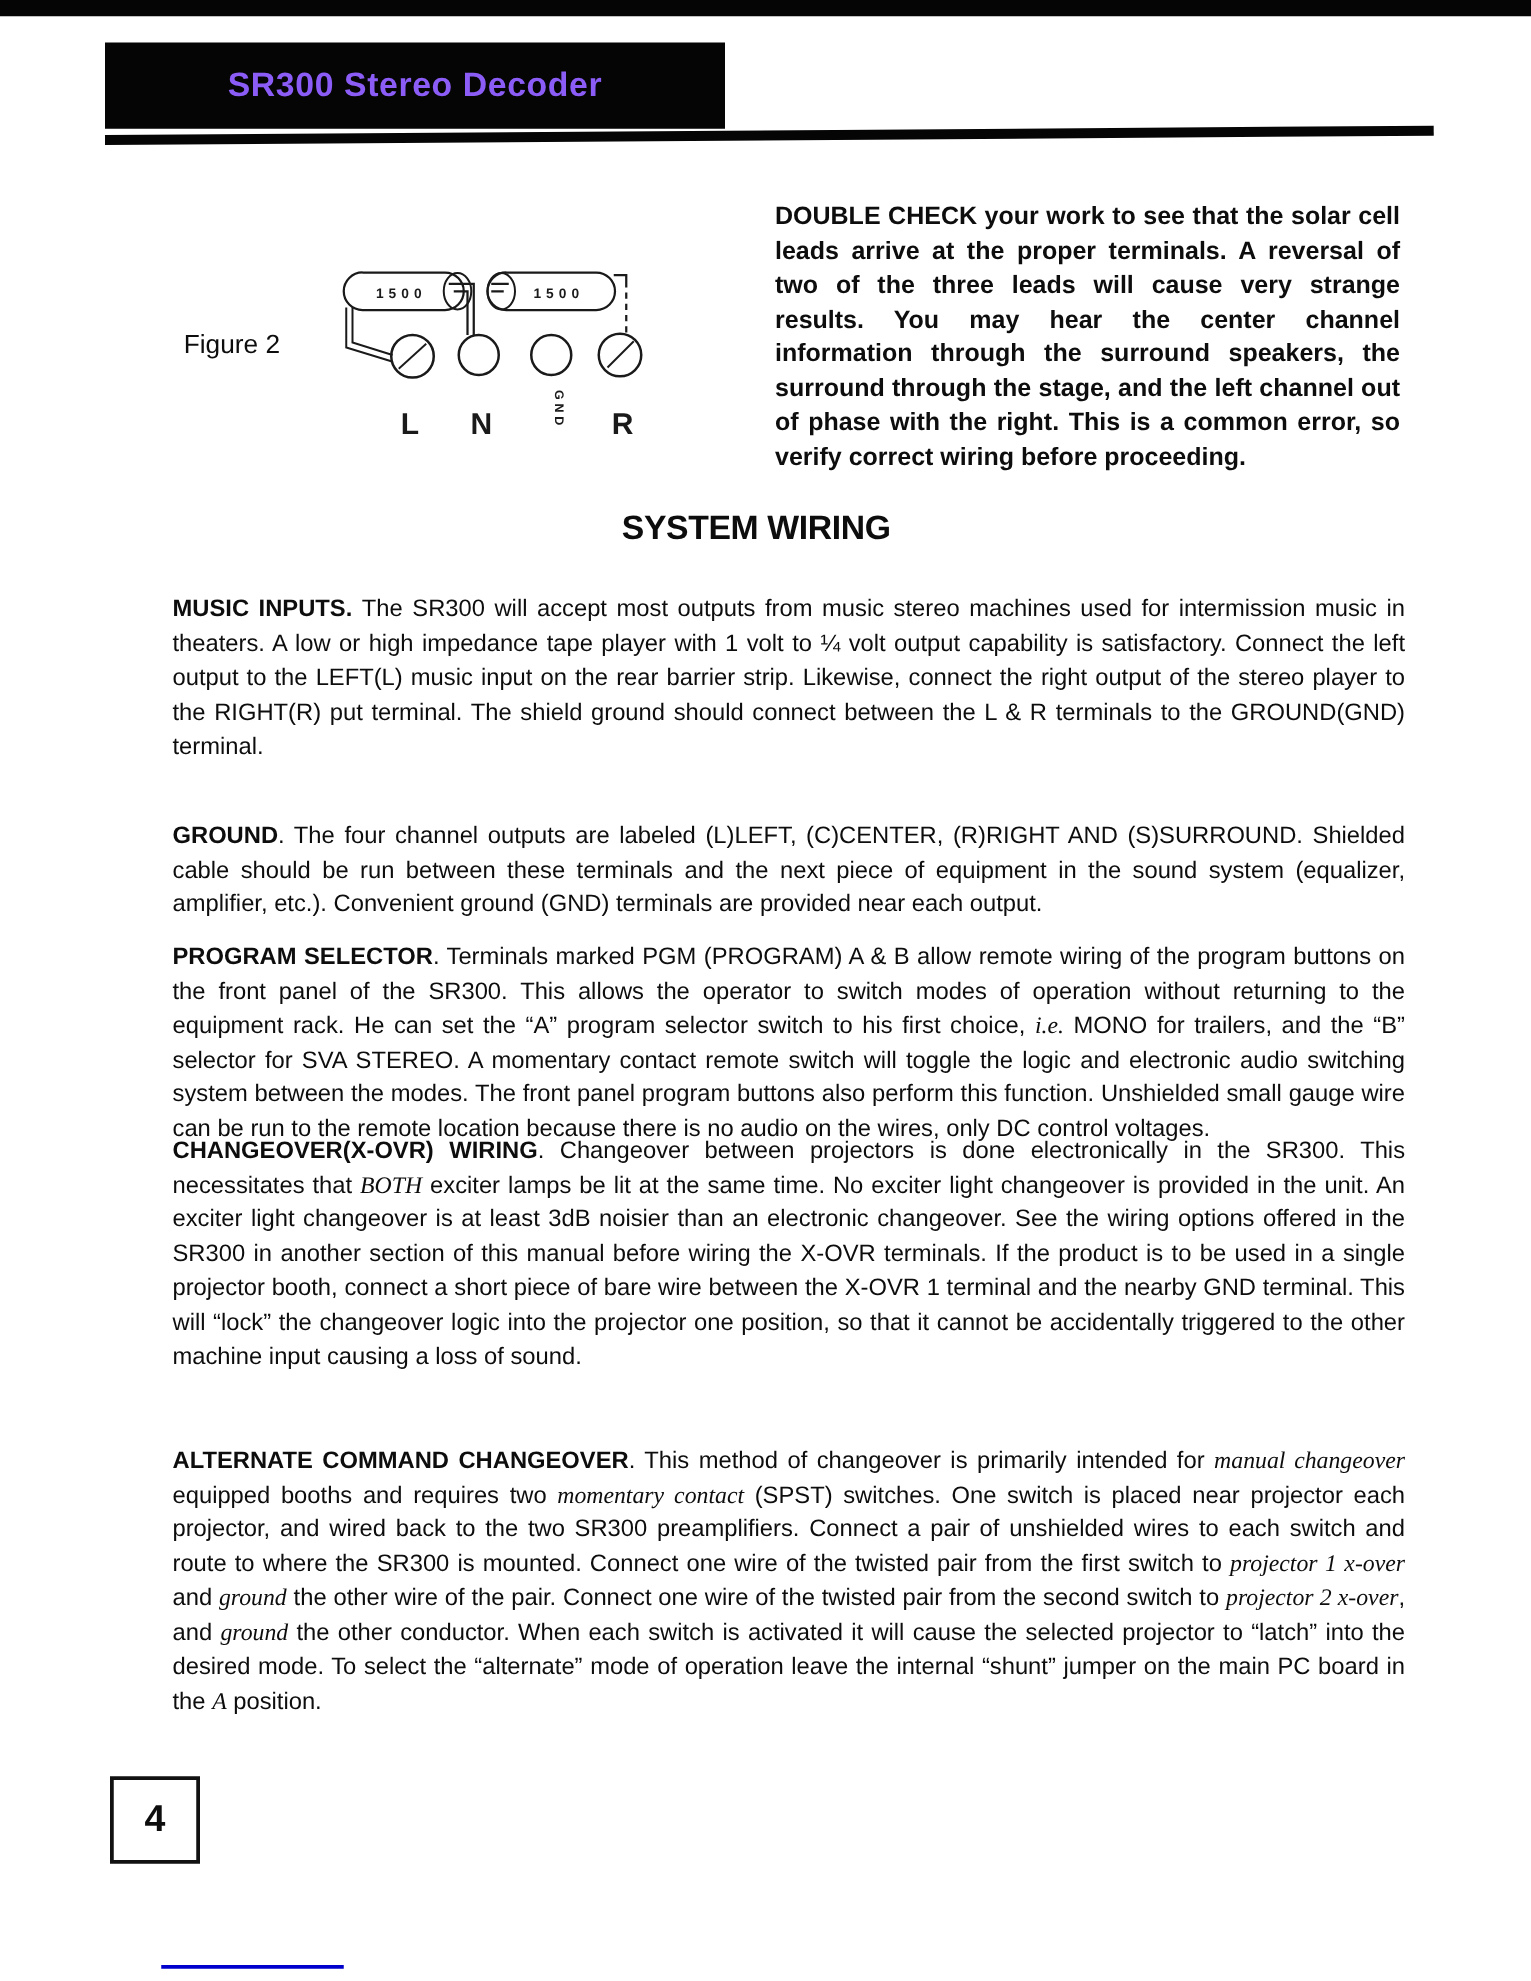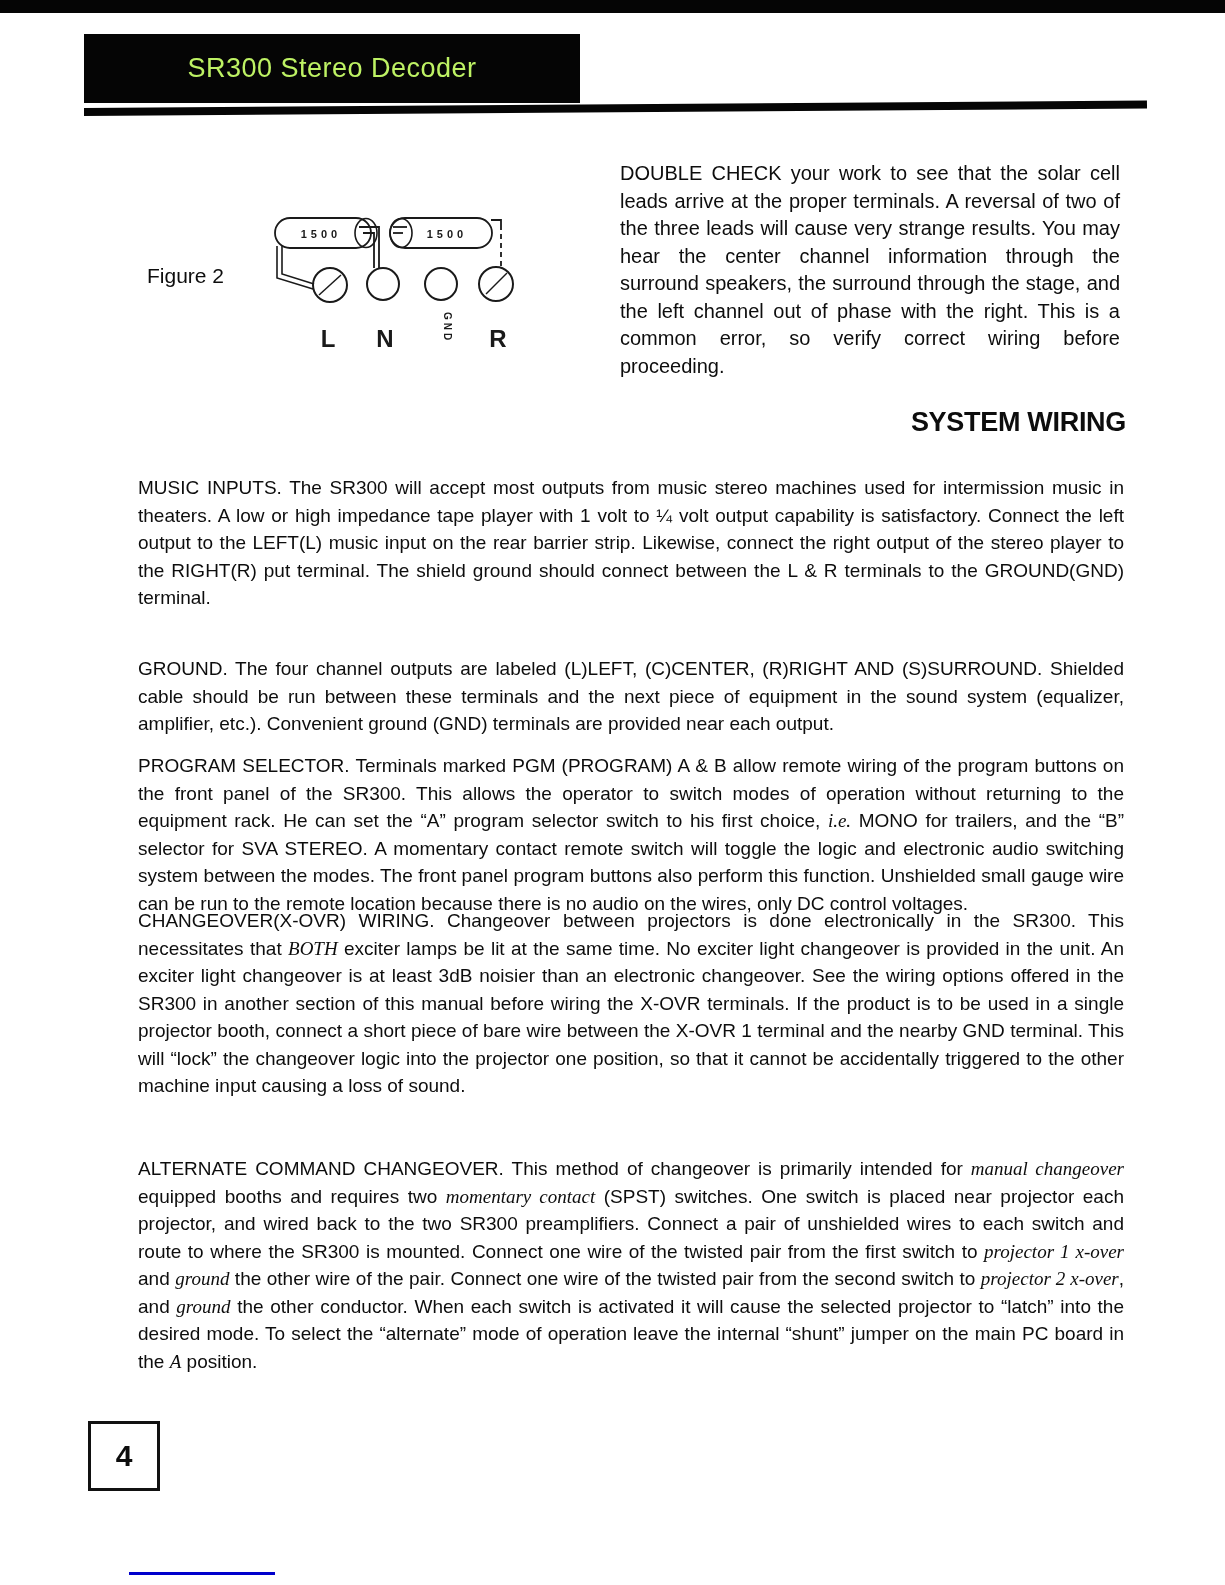--- a/index.html
+++ b/index.html
@@ -6,46 +6,46 @@
   .page{
     position:relative;width:1225px;height:1585px;background:#ffffff;
     font-family:"Liberation Sans", sans-serif;color:#0d0d0d;overflow:hidden;
     margin:0 auto;
   }
   .top-band{position:absolute;left:0;top:0;width:1225px;height:13px;background:#050505;}
   .title-box{
     position:absolute;left:84px;top:34px;width:496px;height:69px;background:#050505;
     display:flex;align-items:center;justify-content:center;
   }
-  .title-text{color:#bef264;font-size:27px;font-weight:normal;letter-spacing:.5px;}
+  .title-text{color:#8b5cf6;font-size:27px;font-weight:bold;letter-spacing:.5px;}
   .header-rule{
     position:absolute;left:84px;top:108px;width:1063px;height:8px;background:#050505;
     transform:rotate(-0.4deg);transform-origin:left center;
   }
   .figure-label{position:absolute;left:147px;top:264px;font-size:21px;}
   .figure-svg{position:absolute;left:255px;top:200px;}
   .fig-ink{stroke:#1a1a1a;fill:none;}
   .dc{
     position:absolute;left:620px;top:160px;width:500px;
     font-size:20px;line-height:27.5px;font-weight:bold;text-align:justify;
   }
   .heading{
     position:absolute;left:84px;top:407px;width:1042px;margin:0;
-    text-align:right;font-size:27px;font-weight:bold;letter-spacing:-.3px;
+    text-align:center;font-size:27px;font-weight:bold;letter-spacing:-.3px;
   }
   .para{
     position:absolute;left:138px;width:986px;
     font-size:19px;line-height:27.5px;text-align:justify;
   }
   .p-music{top:474px;}
   .p-outputs{top:655px;}
   .p-program{top:752px;}
   .p-changeover{top:907px;}
   .p-alternate{top:1155px;}
-  .b{font-weight:normal;}
+  .b{font-weight:bold;}
   .i{font-style:italic;font-family:Liberation Serif, serif;}
   .page-num-box{
     position:absolute;left:88px;top:1421px;width:66px;height:64px;
     border:3px solid #111;display:flex;align-items:center;justify-content:center;
   }
   .page-num{font-size:30px;font-weight:bold;}
   .footer-line{position:absolute;left:129px;top:1572px;width:146px;height:3px;}
 </style>
 </head>
 <body>

